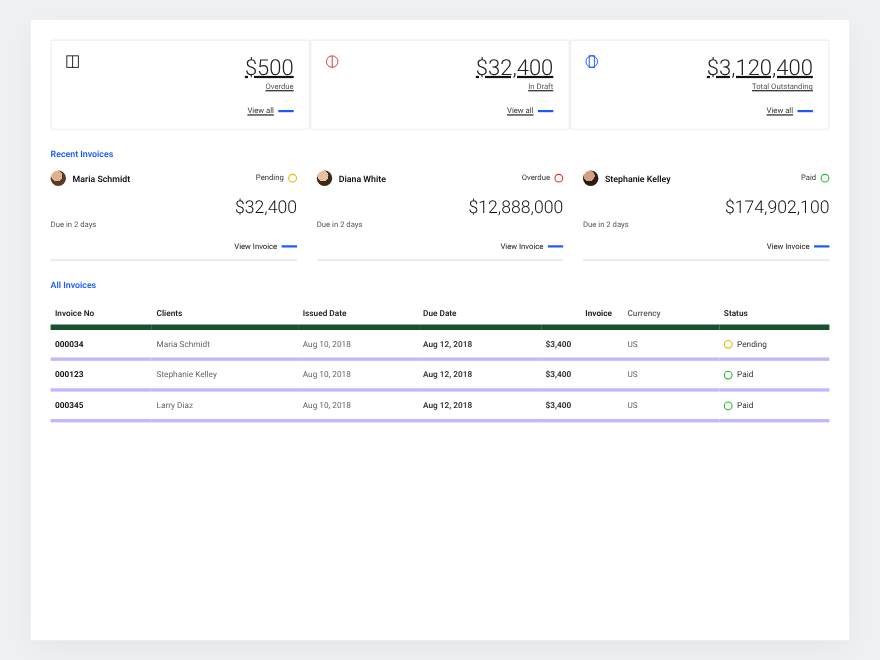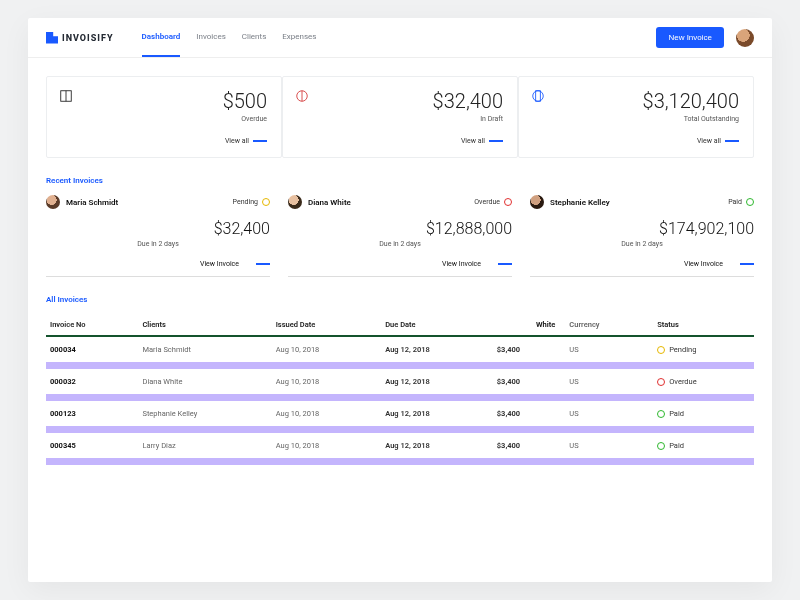--- a/index.html
+++ b/index.html
@@ -69,21 +69,21 @@
     font-weight: 500;
   }
   .avatar {
     width: 18px; height: 18px;
     border-radius: 50%;
     margin-left: 12px;
     background: radial-gradient(circle at 40% 35%, #d9a47a 0 40%, #7a4a2a 41% 100%);
   }
   
   .content { padding: 18px; }
-  .cards { display: flex; gap: 0; }
+  .cards { display: flex; gap: 0; text-decoration: underline; }
   .card {
     flex: 1;
     border: 1px solid #eceef0;
     border-radius: 2px;
     padding: 12px 14px 8px 14px;
     position: relative;
     min-height: 82px;
   }
   .card-icon {
     position: absolute; left: 12px; top: 12px;
@@ -120,61 +120,46 @@
   .av3 { background: radial-gradient(circle at 40% 35%, #d0a080 0 40%, #2a1a10 41% 100%); }
   .person-name { font-size: 8px; font-weight: 600; }
   .status-pill { display:flex; align-items:center; gap:4px; font-size:7px; color:#333;}
   .dot-circle {
     width: 8px; height: 8px; border-radius:50%; border:1.5px solid;
   }
   .dot-pending { border-color: #e6b800; }
   .dot-overdue { border-color: #e03030; }
   .dot-paid { border-color: #2eb82e; }
   .recent-amount { text-align:right; font-size: 16px; font-weight: 300; }
-  .recent-due { text-align:center; font-size: 7px; color:#555; margin-top:2px;}
-  .recent-link { text-align:right; font-size:7px; margin-top:12px; display:flex; justify-content:flex-end; align-items:center; gap:17px; cursor:pointer;}
+  .recent-due { text-align:left; font-size: 7px; color:#555; margin-top:2px;}
+  .recent-link { text-align:right; font-size:7px; margin-top:12px; display:flex; justify-content:flex-end; align-items:center; gap:4px; cursor:pointer;}
   
   table { width: 100%; border-collapse: collapse; margin-top: 4px;}
   th {
     text-align: left; font-size: 7.5px; font-weight: 600; color:#222;
-    padding: 6px 4px; border-bottom: 2px solid #14532d;
+    padding: 6px 4px; border-bottom: 5px solid #14532d;
   }
   td {
-    font-size: 7.5px; padding: 8px 4px; border-bottom: 7px solid #c4b5fd;
+    font-size: 7.5px; padding: 8px 4px; border-bottom: 3px solid #c4b5fd;
     color:#333;
   }
   .col-no { font-weight: 700; color:#111;}
   .col-client { color:#666; }
   .col-issued { color:#666;margin-left:27px; }
   .col-due { font-weight:600; }
   .col-amount { font-weight:700; }
   th.col-amount { text-align:right; }
   .col-currency { color:#666; padding-left:10px;}
   .status-cell { display:flex; align-items:center; gap:4px; }
 </style>
 </head>
 <body>
 
 <div class="app">
 
-  <div class="header">
-    <div class="logo">
-      <span class="logo-mark"></span>
-      <span class="logo-text">INVOISIFY</span>
-    </div>
-    <div class="nav">
-      <div class="nav-item active">Dashboard</div>
-      <div class="nav-item">Invoices</div>
-      <div class="nav-item">Clients</div>
-      <div class="nav-item">Expenses</div>
-    </div>
-    <div class="spacer"></div>
-    <button class="btn-primary">New Invoice</button>
-    <div class="avatar"></div>
-  </div>
 
   <div class="content">
 
     <div class="cards">
       <div class="card">
         <svg class="card-icon" viewBox="0 0 24 24" fill="none" stroke="#222" stroke-width="1.5">
             <rect x="3" y="3" width="18" height="18"></rect>
             <line x1="12" y1="3" x2="12" y2="21"></line>
           </svg>
         <div class="card-amount">$500</div>
@@ -273,51 +258,37 @@
     </div>
 
     <div class="section-title">All Invoices</div>
     <table>
       <thead>
         <tr>
           <th>Invoice No</th>
           <th>Clients</th>
           <th>Issued Date</th>
           <th>Due Date</th>
-          <th class="col-amount">White</th>
+          <th class="col-amount">Invoice</th>
           <th class="col-currency">Currency</th>
           <th>Status</th>
         </tr>
       </thead>
       <tbody>
         <tr>
           <td class="col-no">000034</td>
           <td class="col-client">Maria Schmidt</td>
           <td class="col-issued">Aug 10, 2018</td>
           <td class="col-due">Aug 12, 2018</td>
           <td class="col-amount">$3,400</td>
           <td class="col-currency">US</td>
           <td>
               <div class="status-cell">
                 <span class="dot-circle dot-pending"></span>
                 <span>Pending</span>
-              </div>
-            </td>
-        </tr>
-        <tr>
-          <td class="col-no">000032</td>
-          <td class="col-client">Diana White</td>
-          <td class="col-issued">Aug 10, 2018</td>
-          <td class="col-due">Aug 12, 2018</td>
-          <td class="col-amount">$3,400</td>
-          <td class="col-currency">US</td>
-          <td>
-              <div class="status-cell">
-                <span class="dot-circle dot-overdue"></span>
-                <span>Overdue</span>
               </div>
             </td>
         </tr>
         <tr>
           <td class="col-no">000123</td>
           <td class="col-client">Stephanie Kelley</td>
           <td class="col-issued">Aug 10, 2018</td>
           <td class="col-due">Aug 12, 2018</td>
           <td class="col-amount">$3,400</td>
           <td class="col-currency">US</td>

